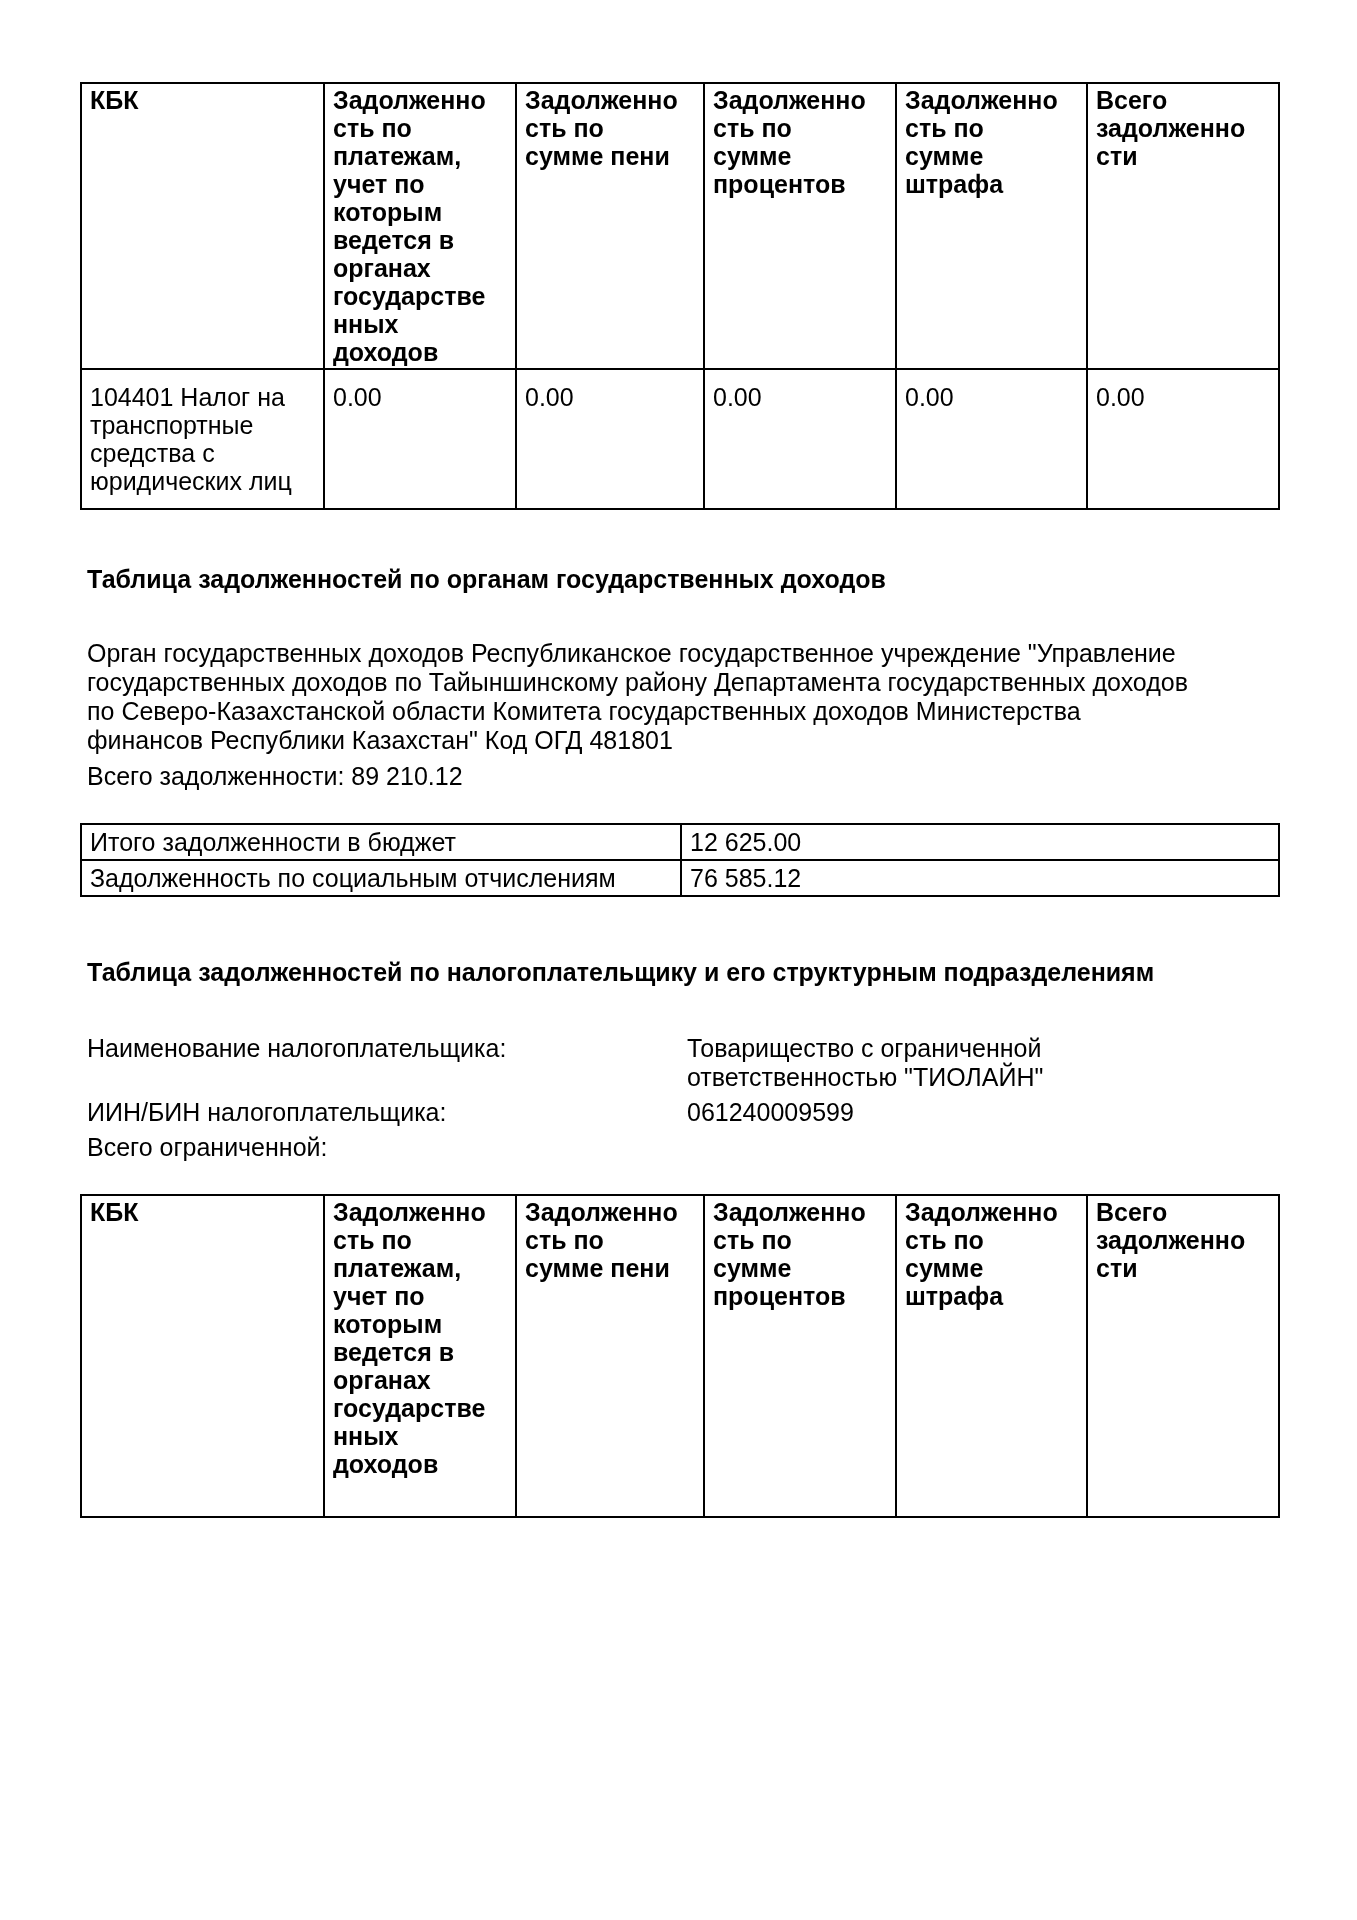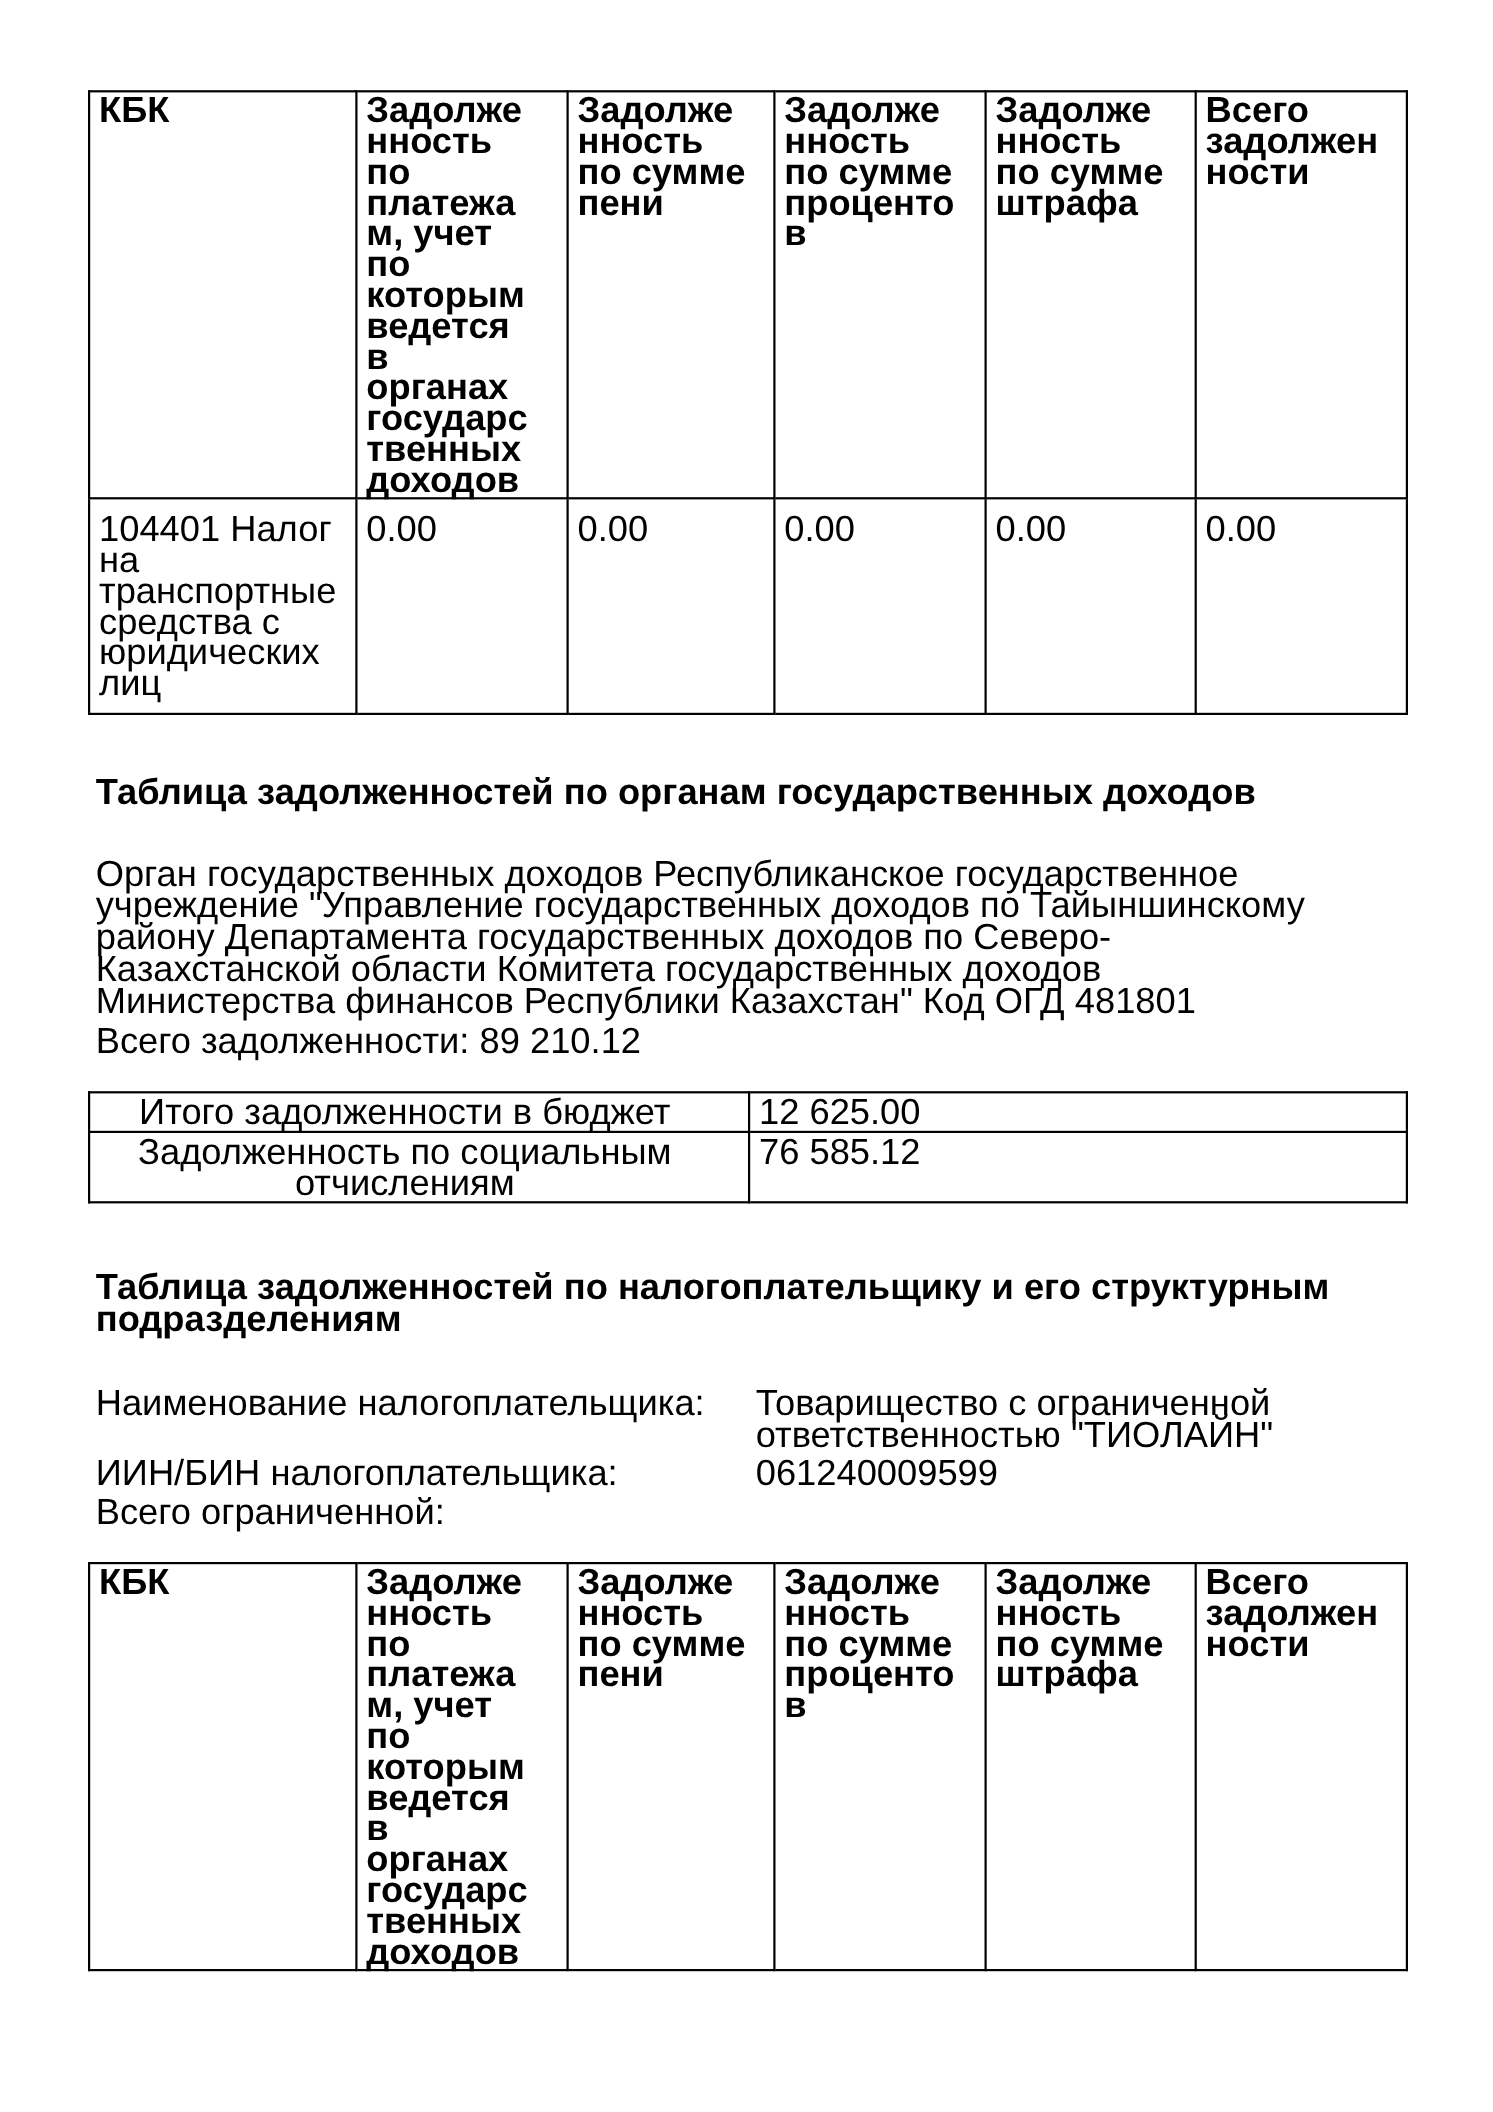--- a/index.html
+++ b/index.html
@@ -7,21 +7,21 @@
     padding: 0;
     background: #ffffff;
   }
   .page {
     position: relative;
     width: 1357px;
     height: 1920px;
     background: #ffffff;
     color: #000000;
     font-family: "Liberation Sans", "DejaVu Sans", sans-serif;
-    font-size: 33px;
+    font-size: 25px;
     line-height: 29px;
     overflow: hidden;
   }
   table {
     border-collapse: collapse;
     table-layout: fixed;
   }
   .kbk-table {
     width: 1198px;
     margin-left: 80px;
@@ -85,21 +85,20 @@
   .summary-table td {
     border: 2px solid #000000;
     vertical-align: top;
     text-align: left;
     padding: 3px 8px;
     overflow-wrap: break-word;
     word-wrap: break-word;
   }
   .summary-table td.summary-label {
     padding-right: 34px;
-    text-align: center;
   }
   .taxpayer-grid {
     margin-top: 47px;
     margin-left: 87px;
     width: 1180px;
     display: grid;
     grid-template-columns: 600px 478px;
     row-gap: 6px;
   }
   .taxpayer-grid .field-value {

